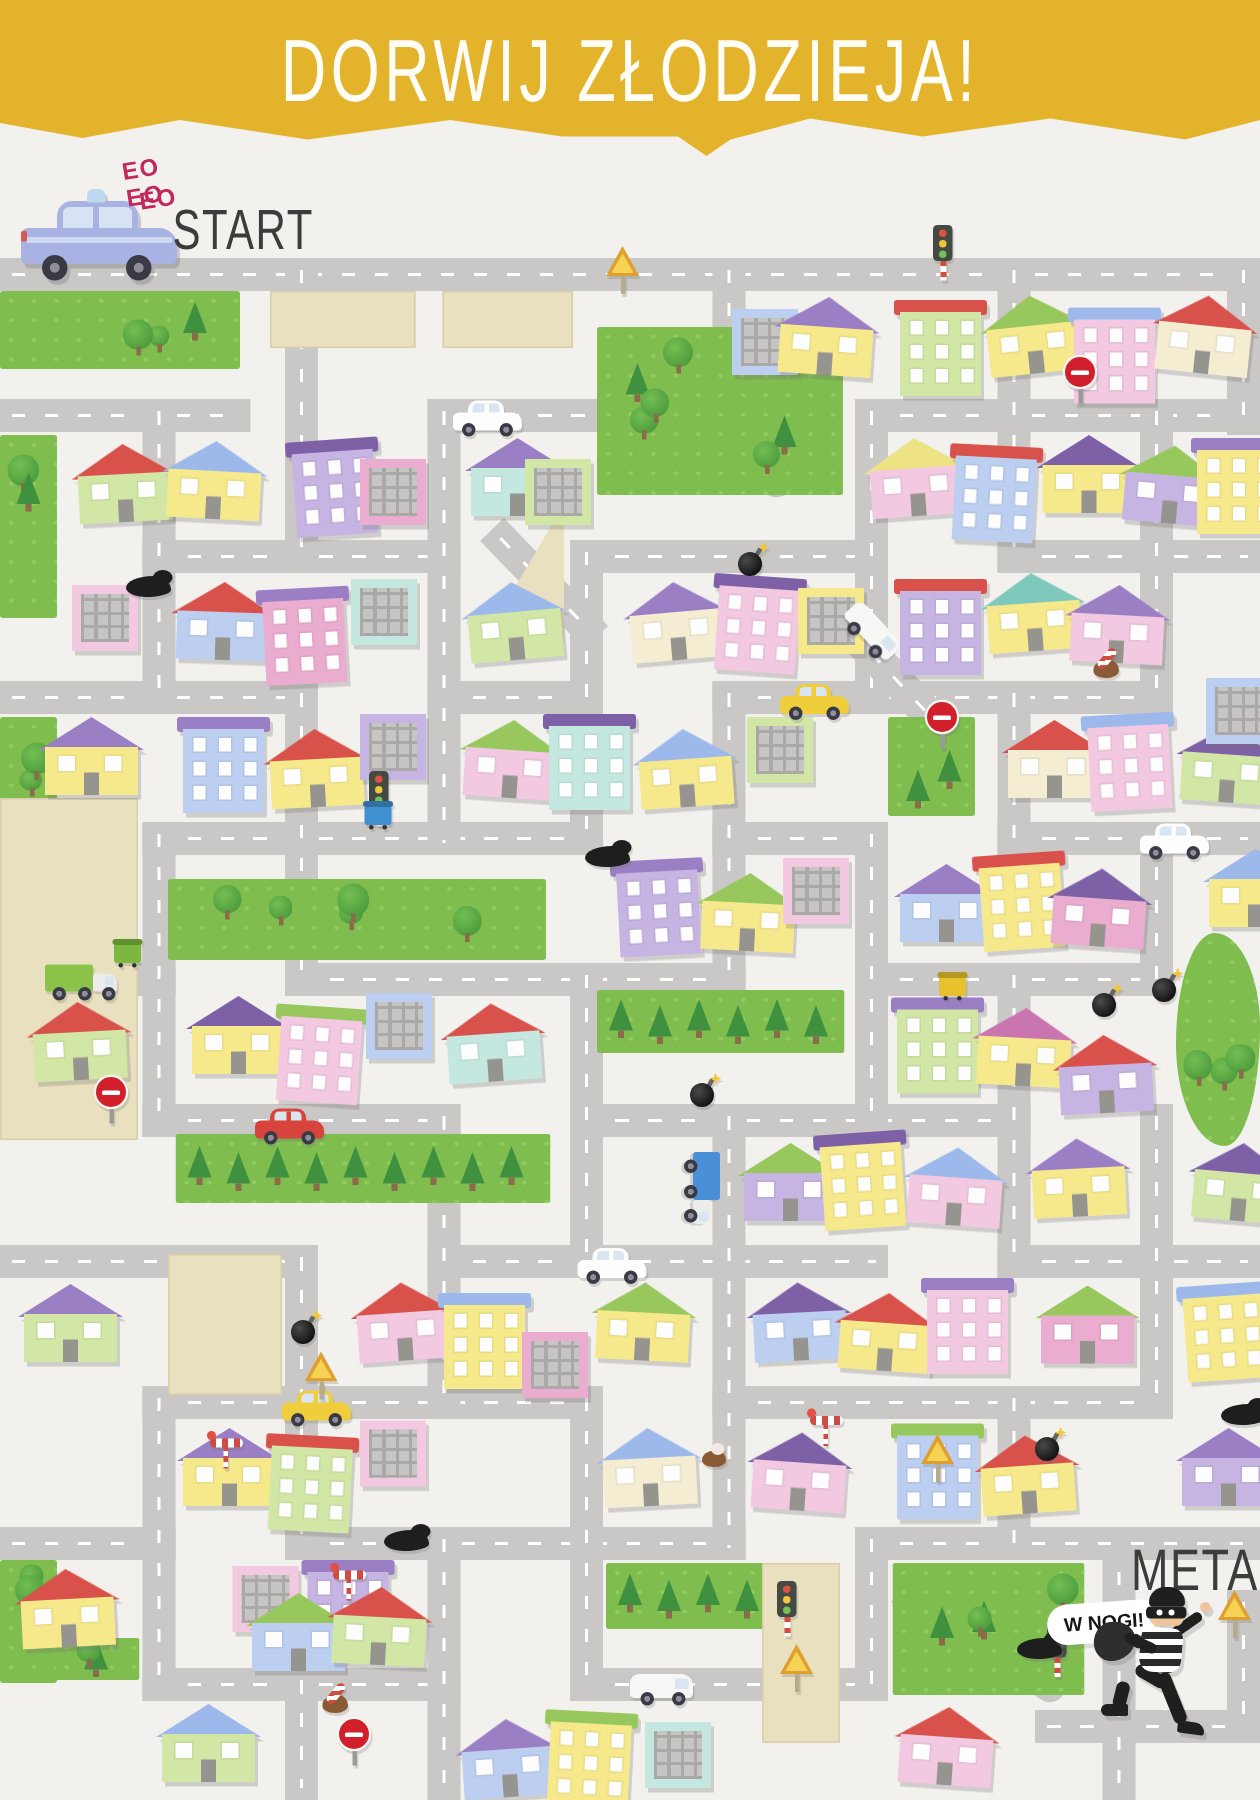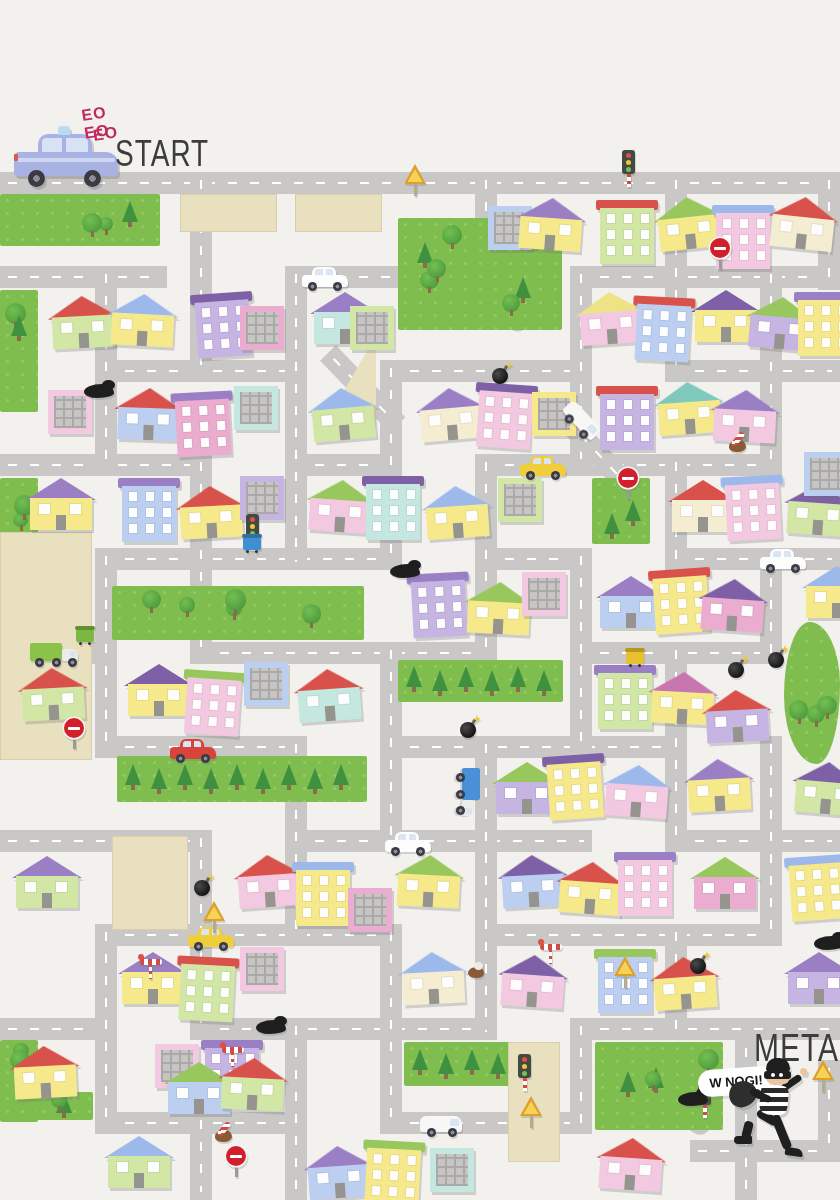--- a/index.html
+++ b/index.html
@@ -1184,20 +1184,23 @@
         <span style="left: 3.5px; top: 5px; width: 15px; height: 13px; background: rgb(246, 211, 85); clip-path: polygon(50% 0px, 100% 100%, 0px 100%);"></span>
         <span style="left: 9.5px; top: 20px; width: 3px; height: 12px; background: rgb(181, 171, 142);"></span>
       </div>
       <div class="item" style="left: 540px; top: 941px;">
         <span style="left: 9px; top: 8px; width: 3px; height: 15px; background: repeating-linear-gradient(rgb(209, 75, 66) 0px, rgb(209, 75, 66) 3.5px, rgb(255, 255, 255) 3.5px, rgb(255, 255, 255) 7px);"></span>
         <span style="left: 0px; top: 3px; width: 22px; height: 6px; border-radius: 3px; background: repeating-linear-gradient(90deg, rgb(209, 75, 66) 0px, rgb(209, 75, 66) 4px, rgb(255, 255, 255) 4px, rgb(255, 255, 255) 8px);"></span>
         <span style="left: -2px; top: -2px; width: 6px; height: 6px; background: rgb(224, 80, 69); border-radius: 50%;"></span>
       </div>
     </div>
 
+  <header class="banner" style="background: rgb(227, 179, 44);">
+    <h1>DORWIJ ZŁODZIEJA!</h1>
+  </header>
 
   <div class="start-area">
     <div class="pc">
       <span class="pc-cab"></span>
         <span class="pc-win"></span>
         <span class="pc-windiv"></span>
       <span class="pc-siren"></span>
         <span class="pc-body"></span>
       <span class="pc-stripe"></span>
         <span class="pc-light"></span>

